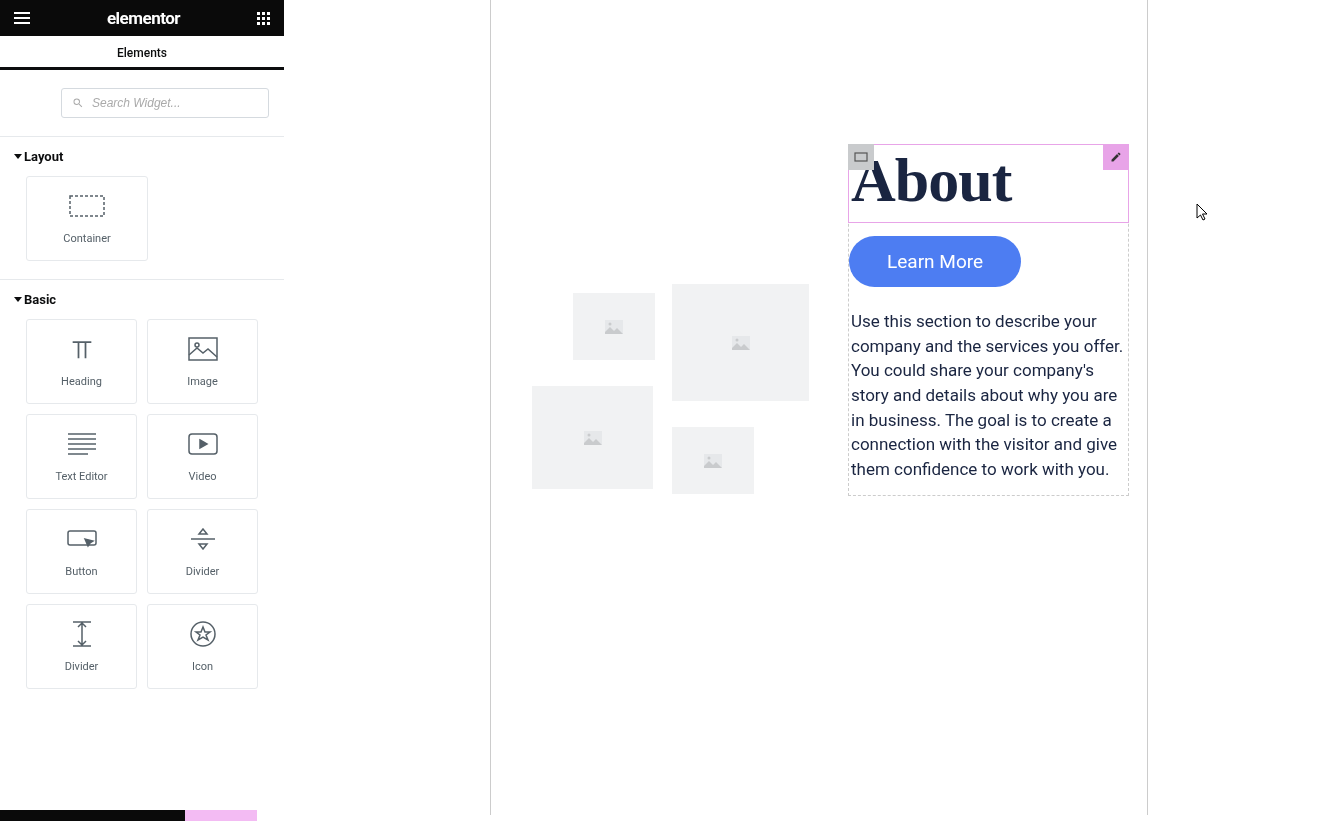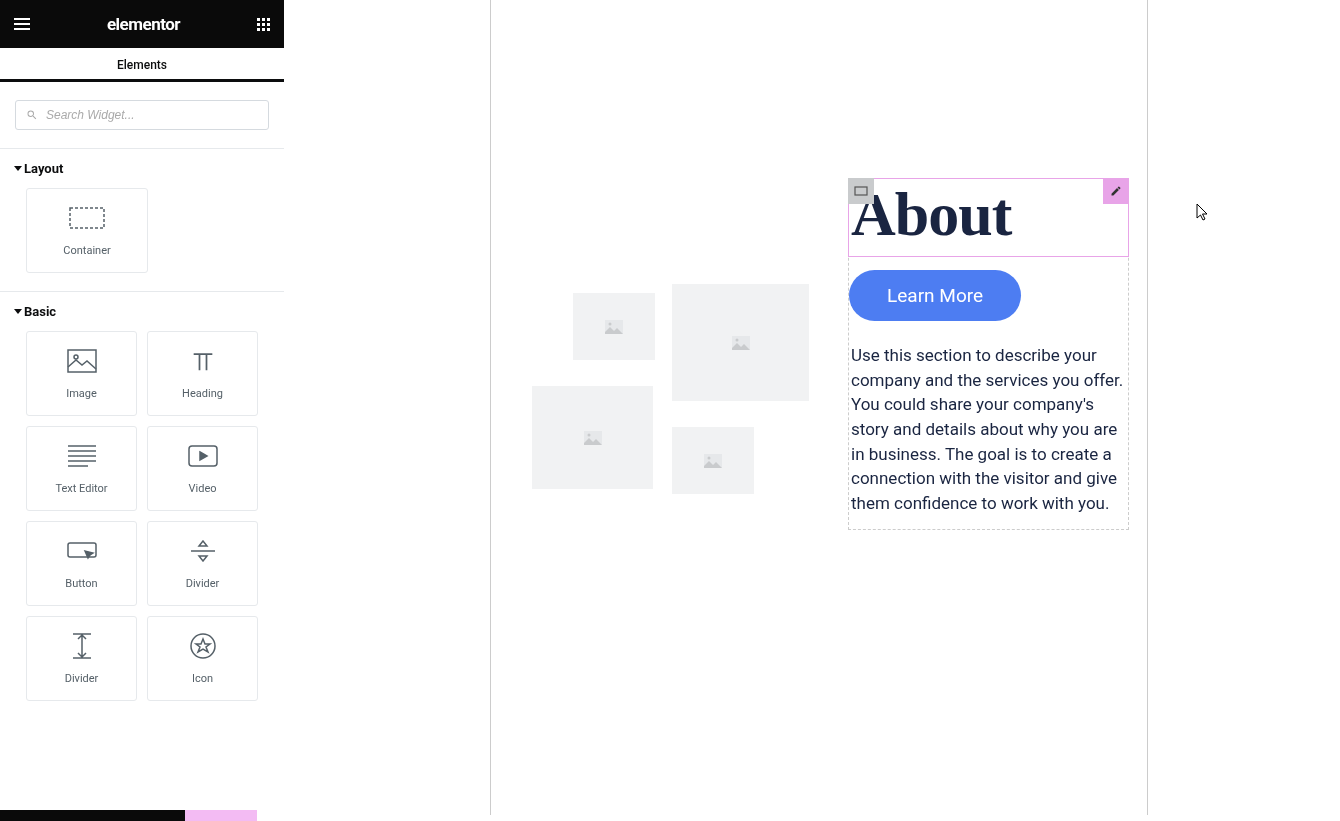--- a/index.html
+++ b/index.html
@@ -1,33 +1,33 @@
 <!DOCTYPE html>
 <html><head>
 <meta charset="utf-8">
 <style>
 * { margin: 0; padding: 0; box-sizing: border-box; }
 body { font-family: -apple-system, BlinkMacSystemFont, "Segoe UI", Roboto, sans-serif; overflow: hidden; }
 .app { display: flex; width: 1340px; height: 821px; }
 
 
 .sidebar { width: 284px; background: #fff; display: flex; flex-direction: column; position: relative; }
-.sidebar-header { height: 48px; background: #0a0a0a; display: flex; align-items: center; justify-content: space-between; padding: 8px 14px; gap: 29px; }
+.sidebar-header { height: 36px; background: #0a0a0a; display: flex; align-items: center; justify-content: space-between; padding: 8px 14px; gap: 29px; }
 .menu-btn { color: #fff; display: flex; flex-direction: column; gap: 3px; cursor: pointer; }
 .menu-btn span { width: 16px; height: 2px; background: #fff; display: block; }
 .logo { color: #fff; font-weight: 700; font-size: 17px; letter-spacing: -0.5px; }
 .apps-btn { display: grid; grid-template-columns: repeat(3, 3px); grid-template-rows: repeat(3, 3px); gap: 2px; cursor: pointer; }
 .apps-btn span { background: #fff; width: 3px; height: 3px; }
 
 .tabs { display: flex; height: 34px; border-bottom: 1px solid #e6e9ec; flex-direction: column; }
 .tab { flex: 1; display: flex; align-items: center; justify-content: center; font-size: 12px; color: #6d7882; cursor: pointer; position: relative; }
 .tab.active { color: #0c0d0e; font-weight: 500; }
 .tab.active::after { content: ""; position: absolute; bottom: -1px; left: 0; right: 0; height: 3px; background: #0c0d0e; }
 
-.search-wrap { padding: 18px 15px; }
+.search-wrap { padding: 18px 15px; margin-left: 46px; }
 .search-box { display: flex; align-items: center; border: 1px solid #d5dadf; border-radius: 3px; height: 30px; padding: 0 10px; }
 .search-box svg { width: 12px; height: 12px; fill: #aaa; margin-right: 8px; }
 .search-input { border: none; outline: none; font-size: 12px; color: #555; font-style: italic; flex: 1; }
 .search-input::placeholder { color: #aaa; font-style: italic; }
 
 .panel-section { border-top: 1px solid #e6e9ec; border-bottom: 1px solid #e6e9ec; }
 .section-header { display: flex; align-items: center; padding: 12px 14px; cursor: pointer; gap: 2px; }
 .section-header .caret { width: 0; height: 0; border-left: 4px solid transparent; border-right: 4px solid transparent; border-top: 5px solid #0c0d0e; }
 .section-title { font-size: 13px; font-weight: 700; color: #0c0d0e; }
 
@@ -49,21 +49,21 @@
 .page-frame { position: absolute; left: 206px; top: 0; width: 658px; height: 815px; border-left: 1px solid #ccc; border-right: 1px solid #ccc; }
 
 .gallery { position: absolute; left: 248px; top: 284px; width: 276px; }
 .gimg { position: absolute; background: #f1f2f3; display: flex; align-items: center; justify-content: center; }
 .gimg svg { fill: #c9cbcd; }
 .gi1 { left: 41px; top: 9px; width: 82px; height: 67px; }
 .gi2 { left: 140px; top: 0; width: 137px; height: 117px; }
 .gi3 { left: 0; top: 102px; width: 121px; height: 103px; }
 .gi4 { left: 140px; top: 143px; width: 82px; height: 67px; }
 
-.content-col { position: absolute; left: 564px; top: 178px; width: 281px; border: 1px dashed #ccc; padding-bottom: 14px; }
+.content-col { position: absolute; left: 564px; top: 144px; width: 281px; border: 1px dashed #ccc; padding-bottom: 14px; }
 .heading-widget { border: 1px solid #e8a4e8; position: relative; margin: -1px; }
 .heading-handle { position: absolute; top: -1px; left: -1px; width: 26px; height: 26px; background: #c9cbcd; display: flex; align-items: center; justify-content: center; }
 .heading-edit { position: absolute; top: -1px; right: -1px; width: 26px; height: 26px; background: #e8a4e8; display: flex; align-items: center; justify-content: center; cursor: pointer; }
 .heading-text { font-family: Georgia, serif; font-size: 62px; font-weight: 900; color: #1a2541; padding: 0 2px 6px 2px; letter-spacing: -1px; }
 .cta-btn { margin: 14px 0 0 0; background: #4d7df2; color: #fff; border: none; border-radius: 26px; padding: 14px 38px; font-size: 19px; cursor: pointer; font-family: inherit; }
 .body-text { margin-top: 22px; font-size: 17px; line-height: 1.45; color: #1a2541; padding: 0 2px; }
 
 .cursor { position: absolute; left: 912px; top: 203px; width: 14px; height: 18px; pointer-events: none; z-index: 100; }
 </style>
 </head>
@@ -123,35 +123,35 @@
     </div>
 
     <div>
       <div class="section-header">
         <div class="caret"></div>
         <div class="section-title">Basic</div>
       </div>
       <div class="widget-grid">
         <div class="widget-card">
           <div class="widget-icon">
+            <svg width="28" height="28" viewBox="0 0 24 24" fill="none" stroke="#556068" stroke-width="1.5">
+                <path d="M4 6h16M9 6v14M15 6v14"></path>
+              </svg>
+          </div>
+          <div class="widget-label">Heading</div>
+        </div>
+        <div class="widget-card">
+          <div class="widget-icon">
             <svg width="30" height="24" viewBox="0 0 30 24" fill="none" stroke="#556068" stroke-width="1.5">
                 <rect x="1" y="1" width="28" height="22"></rect>
                 <circle cx="9" cy="8" r="2"></circle>
                 <path d="M1 18l8-7 6 5 5-4 9 8"></path>
               </svg>
           </div>
           <div class="widget-label">Image</div>
-        </div>
-        <div class="widget-card">
-          <div class="widget-icon">
-            <svg width="28" height="28" viewBox="0 0 24 24" fill="none" stroke="#556068" stroke-width="1.5">
-                <path d="M4 6h16M9 6v14M15 6v14"></path>
-              </svg>
-          </div>
-          <div class="widget-label">Heading</div>
         </div>
         <div class="widget-card">
           <div class="widget-icon">
             <svg width="28" height="22" viewBox="0 0 28 22" stroke="#556068" stroke-width="1.5">
                 <line x1="0" y1="1" x2="28" y2="1"></line>
                 <line x1="0" y1="6" x2="28" y2="6"></line>
                 <line x1="0" y1="11" x2="28" y2="11"></line>
                 <line x1="0" y1="16" x2="28" y2="16"></line>
                 <line x1="0" y1="21" x2="20" y2="21"></line>
               </svg>

